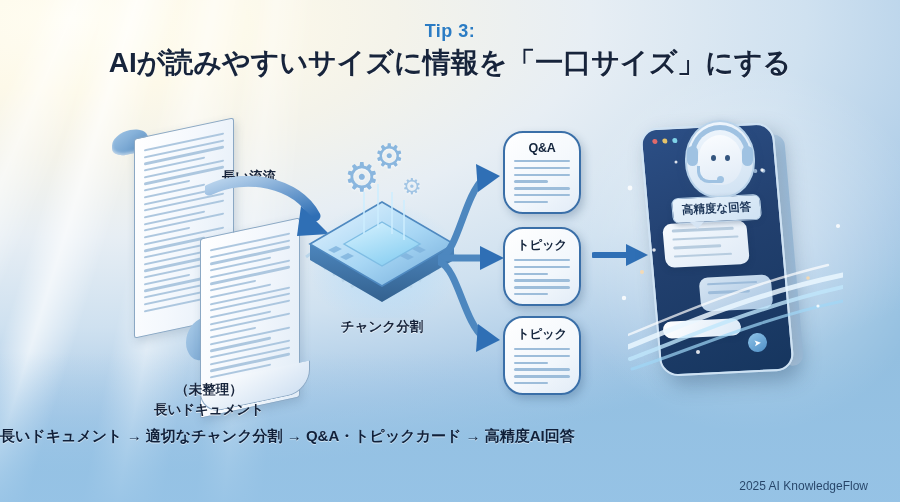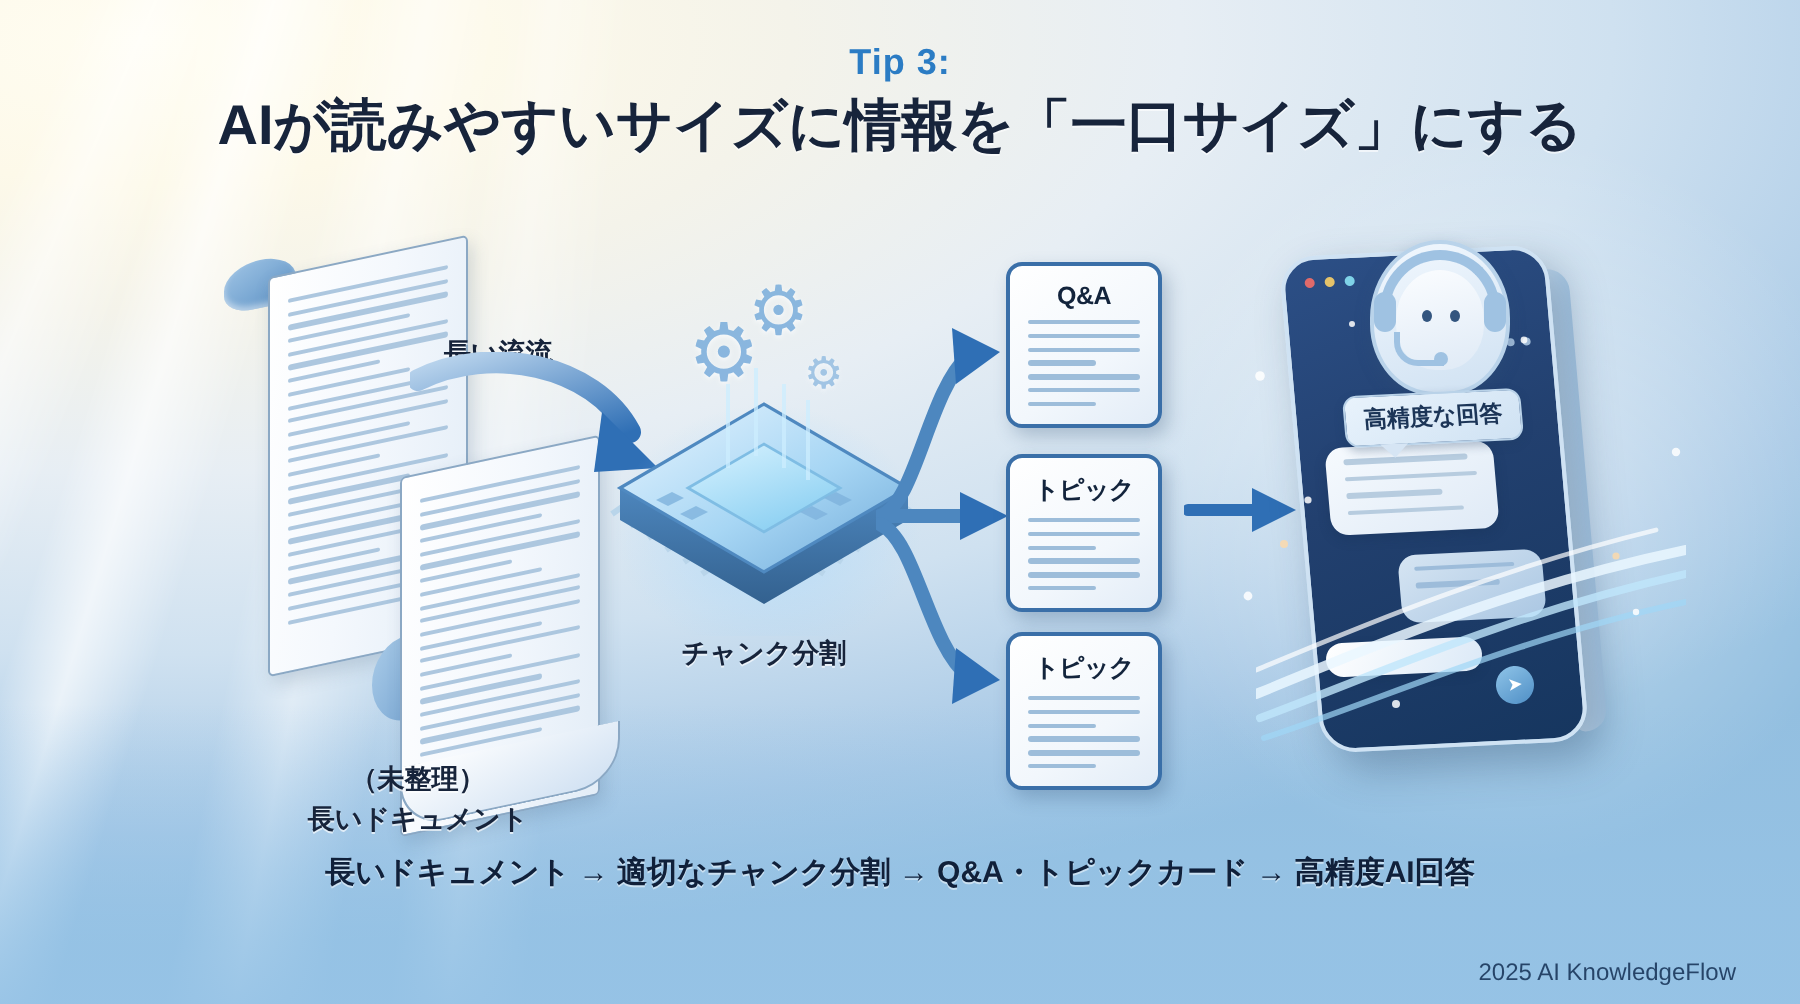--- a/index.html
+++ b/index.html
@@ -67,21 +67,21 @@
   .chip-glowbg{position:absolute;left:12px;top:62px;width:160px;height:118px;
     background:radial-gradient(ellipse at 50% 55%, rgba(160,215,255,.55), rgba(160,215,255,0) 68%);}
   .gear{position:absolute;color:#85b4de;opacity:.95;text-shadow:0 1px 2px rgba(255,255,255,.7);}
   .g1{left:52px;top:16px;font-size:40px;}
   .g2{left:82px;top:-2px;font-size:34px;}
   .g3{left:110px;top:36px;font-size:22px;opacity:.7;}
   .chip-label{position:absolute;left:292px;top:318px;width:180px;text-align:center;
     font-size:13.5px;font-weight:bold;color:#17243b;text-shadow:0 1px 0 rgba(255,255,255,.65);}
 
   
-  .card{position:absolute;width:74px;border:2px solid #3a6fa8;border-radius:8px;
+  .card{position:absolute;width:74px;border:2px solid #3a6fa8;border-radius:20px;
     background:linear-gradient(145deg,#ffffff 0%,#f2f7fc 62%,#e2ecf7 100%);
     box-shadow:3px 4px 9px rgba(45,80,115,.28);}
   .card .title{text-align:center;font-size:12.5px;font-weight:bold;color:#13243c;
     padding:8px 2px 5px;letter-spacing:-.3px;}
   .card .clines{padding:0 9px 9px;display:flex;flex-direction:column;gap:4.4px;}
   .card .clines i{display:block;height:2.4px;border-radius:2px;background:#9dbdda;}
   .card .clines i.short{width:60%;}
   .card1{left:503px;top:131px;}
   .card2{left:503px;top:227px;}
   .card3{left:503px;top:316px;}
@@ -134,21 +134,21 @@
   .input-pill{position:absolute;left:663px;top:320px;width:78px;height:17px;border-radius:10px;
     transform:rotate(-5deg) skewY(2.2deg);
     background:linear-gradient(120deg,#ffffff,#dbe9f7);box-shadow:0 2px 5px rgba(20,45,80,.3);}
   .send-btn{position:absolute;left:748px;top:333px;width:19px;height:19px;border-radius:50%;
     background:linear-gradient(150deg,#8fc4e8,#4f8fc6);transform:rotate(-5deg);
     display:flex;align-items:center;justify-content:center;color:#fff;font-size:9px;}
   .streaks{position:absolute;left:628px;top:255px;width:215px;height:120px;pointer-events:none;}
   .sparkles{position:absolute;left:612px;top:130px;width:250px;height:250px;pointer-events:none;}
 
   
-  .flow-caption{position:absolute;left:0;right:0;top:427px;text-align:center;
+  .flow-caption{position:absolute;left:0;right:0;top:427px;text-align:left;
     font-size:15px;font-weight:bold;color:#10203a;text-shadow:0 1px 0 rgba(255,255,255,.5);}
   .footer{position:absolute;right:32px;bottom:9px;font-size:12px;color:#1d3a5e;opacity:.92;}
 </style>
 </head>
 <body>
 
 <div id="stage">
 
   <div class="bg-base"></div>
   <div class="bg-rays"></div>

